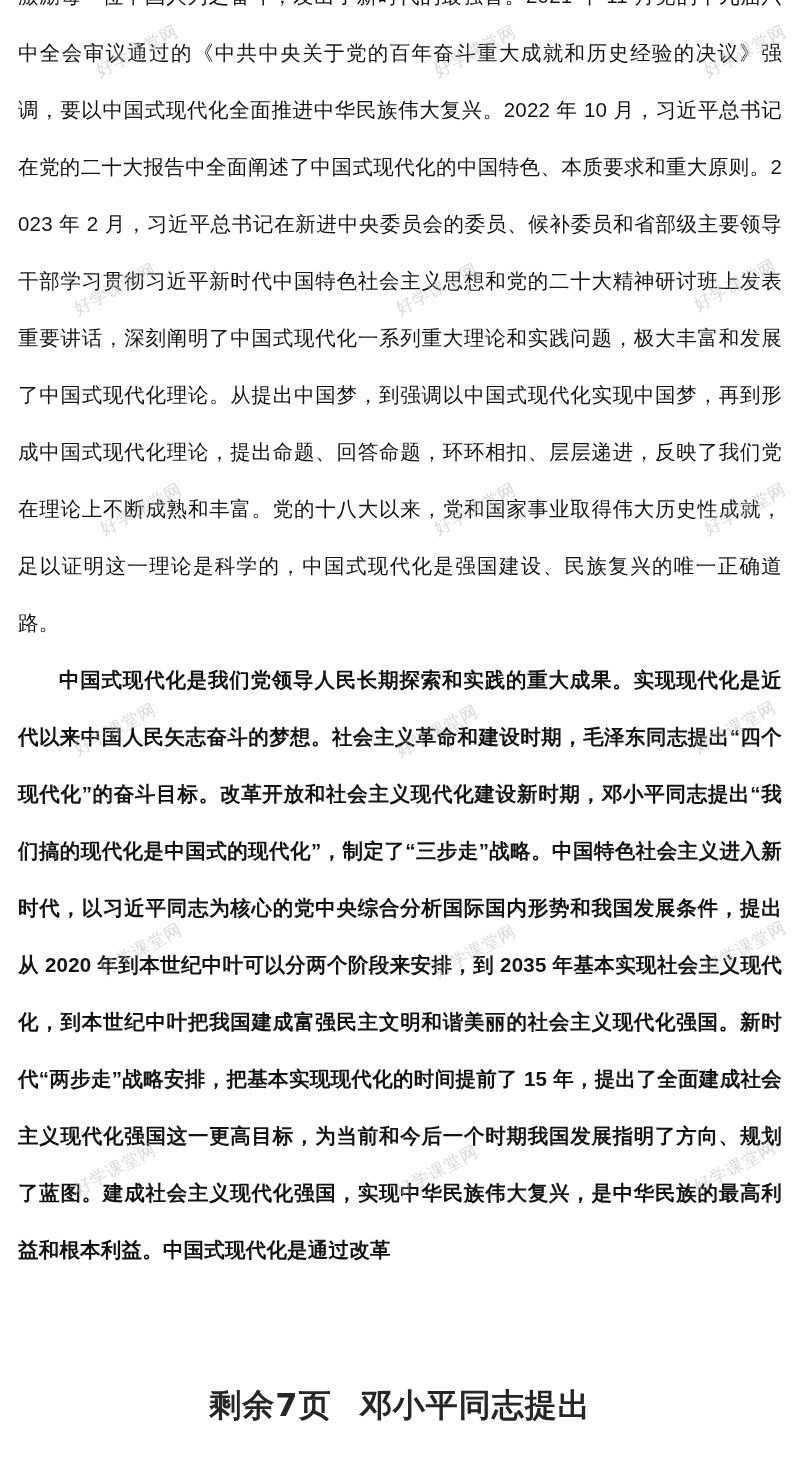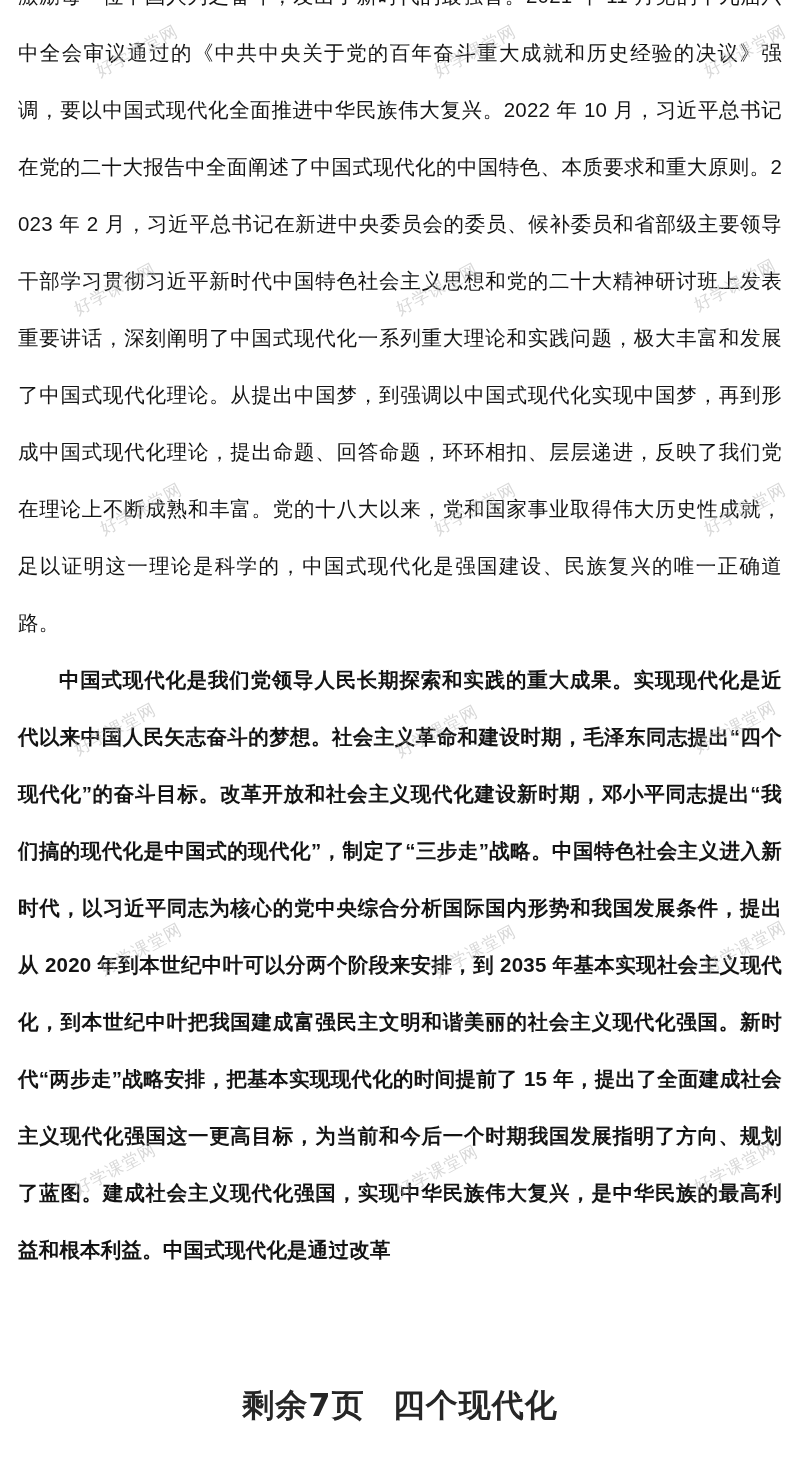--- a/index.html
+++ b/index.html
@@ -134,16 +134,16 @@
       <span class="wm" style="left: 700px; top: 958px;">好学课堂网</span>
       <span class="wm" style="left: 70px; top: 1180px;">好学课堂网</span>
       <span class="wm" style="left: 392px; top: 1182px;">好学课堂网</span>
       <span class="wm" style="left: 690px; top: 1178px;">好学课堂网</span>
     </div>
 
   <div class="footer-fade"></div>
 
   <div class="footer-bar">
     <span class="footer-text">剩余7页</span>
-    <span class="footer-text">四个现代化</span>
+    <span class="footer-text">邓小平同志提出</span>
   </div>
 
 </div>
 
 </body></html>

